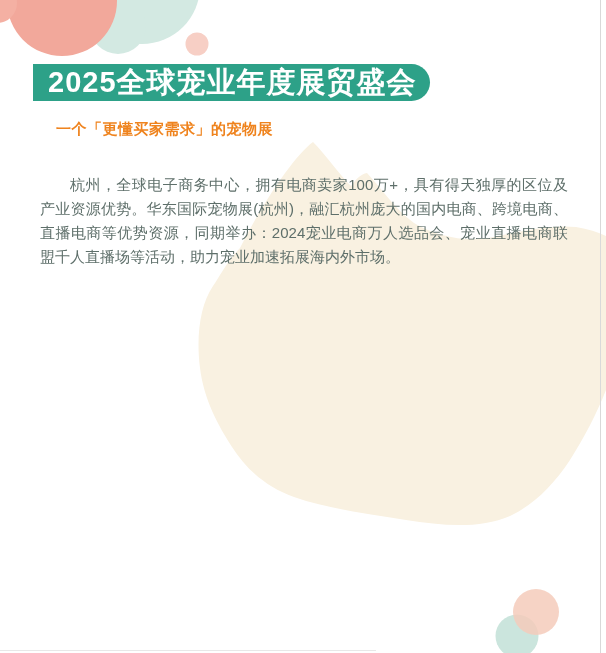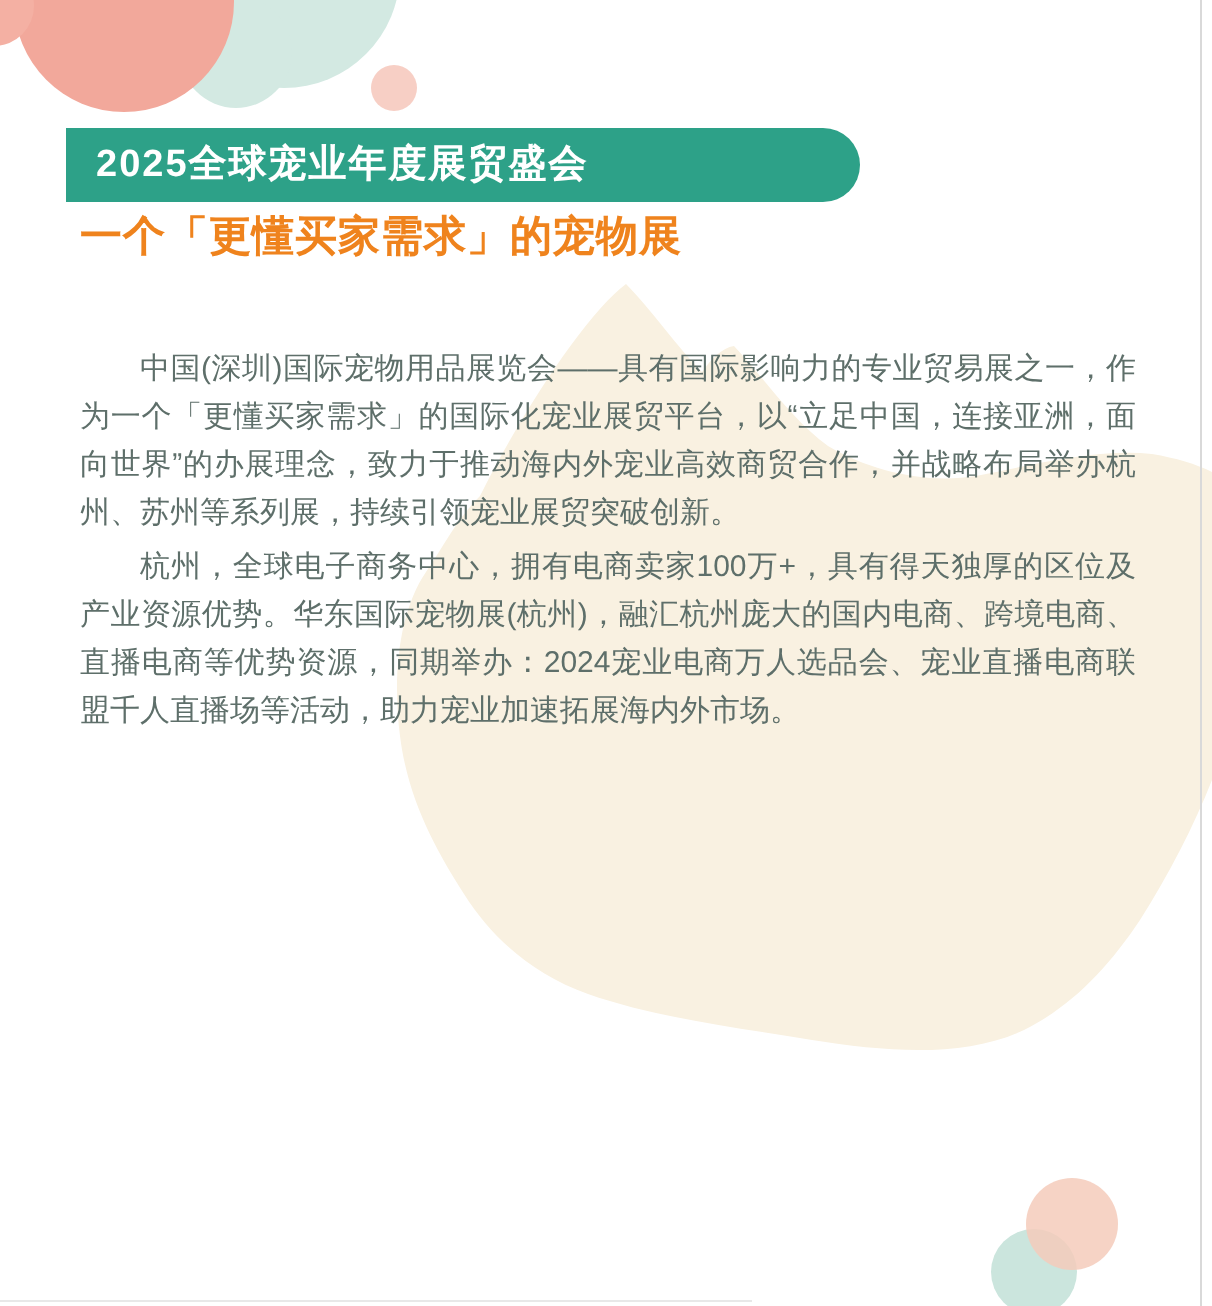--- a/index.html
+++ b/index.html
@@ -13,26 +13,26 @@
   .deco{position:absolute;left:0;top:0;width:606px;height:653px;z-index:0;}
   .banner{
     position:absolute;left:33px;top:64px;z-index:2;
     width:397px;height:37px;box-sizing:border-box;
     background:#2da188;
     border-radius:0 19px 19px 0;
     display:flex;align-items:center;
     padding-left:15px;
   }
   .banner span{
-    color:#ffffff;font-size:19px;font-weight:bold;letter-spacing:1px;
+    color:#ffffff;font-size:29px;font-weight:bold;letter-spacing:1px;
     white-space:nowrap;line-height:1;
   }
   .subtitle{
-    position:absolute;left:40px;top:104px;z-index:2;margin:0;
-    color:#ef831d;font-size:21px;font-weight:bold;letter-spacing:0.5px;
+    position:absolute;left:40px;top:104px;z-index:2;margin:16px;
+    color:#ef831d;font-size:15px;font-weight:bold;letter-spacing:0.5px;
     white-space:nowrap;
   }
   .body-text{
     position:absolute;left:40px;top:173px;z-index:2;
     width:528px;
     color:#5e6f6a;font-size:15px;line-height:24px;
     text-align:justify;
   }
   .body-text p{margin:0 0 3px 0;text-indent:2em;}
   .edge-right{
@@ -80,19 +80,18 @@
     <circle cx="536" cy="612" r="23" fill="#f4cbbb" fill-opacity="0.85"></circle>
   </svg>
 
   <div class="banner">
     <span>2025全球宠业年度展贸盛会</span>
   </div>
 
   <h2 class="subtitle">一个「更懂买家需求」的宠物展</h2>
 
   <div class="body-text">
-    <p>中国(深圳)国际宠物用品展览会——具有国际影响力的专业贸易展之一，作为一个「更懂买家需求」的国际化宠业展贸平台，以“立足中国，连接亚洲，面向世界”的办展理念，致力于推动海内外宠业高效商贸合作，并战略布局举办杭州、苏州等系列展，持续引领宠业展贸突破创新。</p>
     <p>杭州，全球电子商务中心，拥有电商卖家100万+，具有得天独厚的区位及产业资源优势。华东国际宠物展(杭州)，融汇杭州庞大的国内电商、跨境电商、直播电商等优势资源，同期举办：2024宠业电商万人选品会、宠业直播电商联盟千人直播场等活动，助力宠业加速拓展海内外市场。</p>
   </div>
 
   <div class="edge-right"></div>
   <div class="edge-bottom"></div>
 </div>
 
 </body></html>

